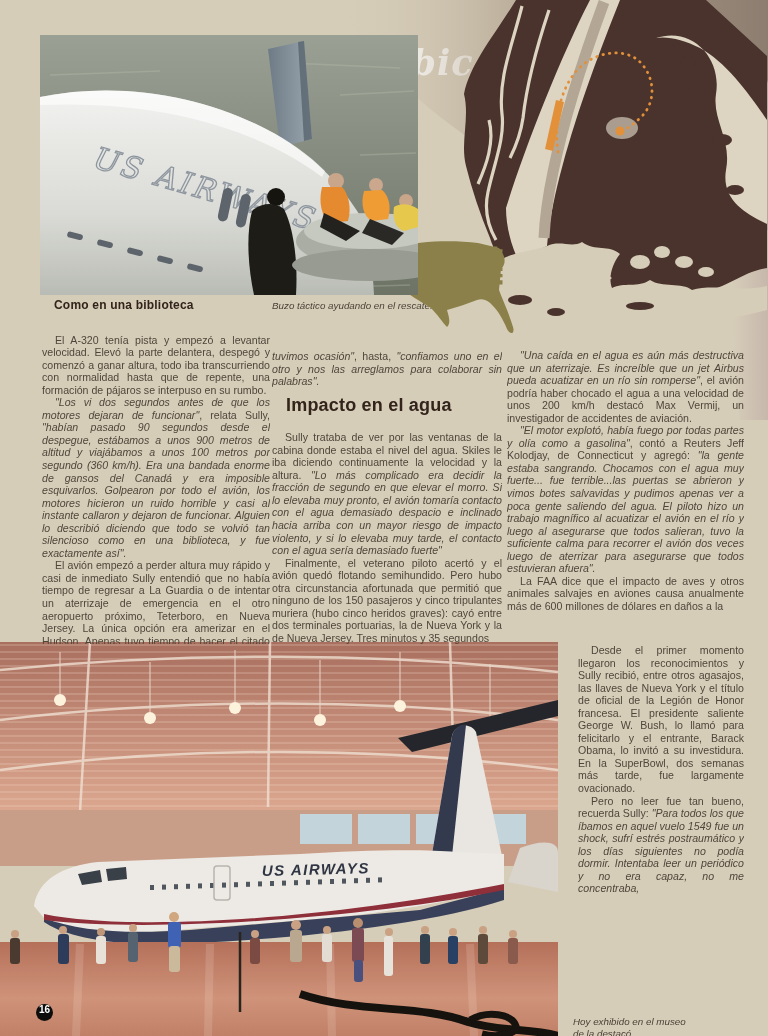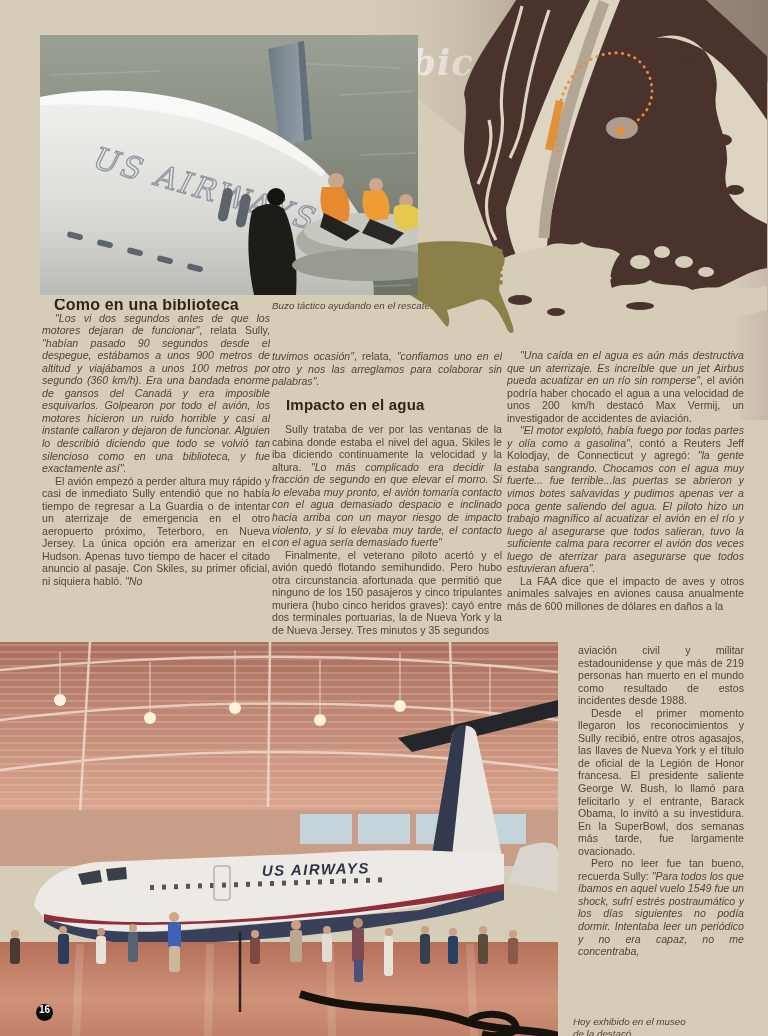--- a/index.html
+++ b/index.html
@@ -8,26 +8,26 @@
     background:#d6cdb9;
     font-family:"Liberation Sans",sans-serif;
   }
   .abs{position:absolute;}
   
   .col{position:absolute;font-size:10.6px;line-height:12.55px;color:#4f463b;overflow:hidden;}
   .para{margin:0;text-align:justify;}
   .para.ind{text-indent:13px;}
   .it{font-style:italic;}
   .heading{
-    font-size:16px;font-weight:bold;color:#33241b;letter-spacing:.2px;
-    margin:0 0 0 12px;
+    font-size:12px;font-weight:bold;color:#33241b;letter-spacing:.2px;
+    margin:0 0 22px 12px;
   }
   .heading2{
-    font-size:15px;font-weight:bold;color:#33241b;letter-spacing:.2px;
-    margin:11px 0 12px 14px;
+    font-size:18px;font-weight:bold;color:#33241b;letter-spacing:.2px;
+    margin:11px 0 20px 14px;
   }
   .caption{
     position:absolute;font-size:9.8px;font-style:italic;color:#4c4238;line-height:11.5px;
   }
   
   .maplabel{
     position:absolute;font-weight:bold;color:#3e2c25;
     letter-spacing:.2px;transform-origin:left top;
   }
   #label-rio{left:526px;top:43px;font-size:13px;transform:scaleY(1.15);}
@@ -394,49 +394,49 @@
 
     <line x1="240" y1="290" x2="240" y2="370" stroke="#2a241f" stroke-width="2.5"></line>
     <path d="M300,352 C360,372 420,362 468,380 C500,390 532,386 558,394" fill="none" stroke="#16120e" stroke-width="8"></path>
     <path d="M470,378 C488,368 512,372 516,384 C518,392 498,396 482,392" fill="none" stroke="#16120e" stroke-width="7"></path>
   </svg>
 </div>
 
 <div class="col txt" style="left:42px;top:299px;width:228px;max-height:345px;">
   <h2 class="heading">Como en una biblioteca</h2>
   <div>
+      <p class="para ind"><span>El A-320 tenía pista y empezó a levantar velocidad. Elevó la parte delantera, despegó y comenzó a ganar altura, todo iba transcurriendo con normalidad hasta que de repente, una formación de pájaros se interpuso en su rumbo.</span></p>
       <p class="para ind"><span class="it">"Los vi dos segundos antes de que los motores dejaran de funcionar"</span><span>, relata Sully, </span><span class="it">"habían pasado 90 segundos desde el despegue, estábamos a unos 900 metros de altitud y viajábamos a unos 100 metros por segundo (360 km/h). Era una bandada enorme de gansos del Canadá y era imposible esquivarlos. Golpearon por todo el avión, los motores hicieron un ruido horrible y casi al instante callaron y dejaron de funcionar. Alguien lo describió diciendo que todo se volvió tan silencioso como en una biblioteca, y fue exactamente así".</span></p>
       <p class="para ind"><span>El avión empezó a perder altura muy rápido y casi de inmediato Sully entendió que no había tiempo de regresar a La Guardia o de intentar un aterrizaje de emergencia en el otro aeropuerto próximo, Teterboro, en Nueva Jersey. La única opción era amerizar en el Hudson. Apenas tuvo tiempo de hacer el citado anuncio al pasaje. Con Skiles, su primer oficial, ni siquiera habló. </span><span class="it">"No</span></p>
     </div>
 </div>
 
 <div class="caption" style="left:272px;top:300px;width:230px;">Buzo táctico ayudando en el rescate.</div>
 
 <div class="col txt" style="left:272px;top:350px;width:230px;max-height:296px;">
   <div>
-      <p class="para"><span class="it">tuvimos ocasión"</span><span>, relata, </span><span class="it">"confiamos uno en el otro y nos las arreglamos para colaborar sin palabras".</span></p>
+      <p class="para"><span class="it">tuvimos ocasión"</span><span>, hasta, </span><span class="it">"confiamos uno en el otro y nos las arreglamos para colaborar sin palabras".</span></p>
     </div>
   <h2 class="heading2">Impacto en el agua</h2>
   <div>
       <p class="para ind"><span>Sully trataba de ver por las ventanas de la cabina donde estaba el nivel del agua. Skiles le iba diciendo continuamente la velocidad y la altura. </span><span class="it">"Lo más complicado era decidir la fracción de segundo en que elevar el morro. Si lo elevaba muy pronto, el avión tomaría contacto con el agua demasiado despacio e inclinado hacia arriba con un mayor riesgo de impacto violento, y si lo elevaba muy tarde, el contacto con el agua sería demasiado fuerte"</span></p>
       <p class="para ind"><span>Finalmente, el veterano piloto acertó y el avión quedó flotando semihundido. Pero hubo otra circunstancia afortunada que permitió que ninguno de los 150 pasajeros y cinco tripulantes muriera (hubo cinco heridos graves): cayó entre dos terminales portuarias, la de Nueva York y la de Nueva Jersey. Tres minutos y 35 segundos</span></p>
     </div>
 </div>
 
 <div class="col txt" style="left:507px;top:349px;width:237px;max-height:294px;">
   <div>
       <p class="para ind"><span class="it">"Una caída en el agua es aún más  destructiva que un aterrizaje. Es increíble que un jet Airbus pueda acuatizar en un río sin romperse"</span><span>, el avión podría haber chocado el agua a una velocidad de unos 200 km/h destacó Max Vermij, un investigador de accidentes de aviación.</span></p>
       <p class="para ind"><span class="it">"El motor explotó, había fuego por todas partes y olía como a gasolina"</span><span>, contó a Reuters Jeff Kolodjay, de Connecticut y  agregó: </span><span class="it">"la gente estaba sangrando. Chocamos con el agua muy fuerte... fue terrible...las puertas se abrieron y vimos botes salvavidas y pudimos apenas ver a poca gente saliendo del agua. El piloto hizo un trabajo magnífico al acuatizar el avión en el río y luego al asegurarse que todos salieran,  tuvo la suficiente calma para recorrer el avión dos veces luego de aterrizar para asegurarse que todos estuvieran afuera".</span></p>
       <p class="para ind"><span>La FAA dice que el impacto de aves y otros animales salvajes en aviones causa anualmente más de 600 millones de dólares en daños a la</span></p>
     </div>
 </div>
 
 <div class="col txt" style="left:578px;top:644px;width:166px;max-height:336px;">
   <div>
-      <p class="para"><span>aviación civil y militar estadounidense y que más de 219 personas han muerto en el mundo como resultado de estos incidentes desde 1988.</span></p>
       <p class="para ind"><span>Desde el primer momento llegaron los reconocimientos y Sully recibió, entre otros agasajos, las llaves de Nueva York y el título de oficial de la Legión de Honor francesa. El presidente saliente George W. Bush, lo llamó para felicitarlo y el entrante, Barack Obama, lo invitó a su investidura. En la SuperBowl, dos semanas más tarde, fue largamente ovacionado.</span></p>
       <p class="para ind"><span>Pero no leer fue tan bueno, recuerda Sully: </span><span class="it">"Para todos los que íbamos en aquel vuelo 1549 fue un shock, sufrí estrés postraumático y los días siguientes no podía dormir. Intentaba leer un periódico y no era capaz, no me concentraba,</span></p>
     </div>
 </div>
 
 <div class="caption" style="left:573px;top:979px;width:170px;z-index:4;margin-top:37px;">
   <div>Hoy exhibido en el museo</div>
   <div>de la destacó.</div>
 </div>
 

